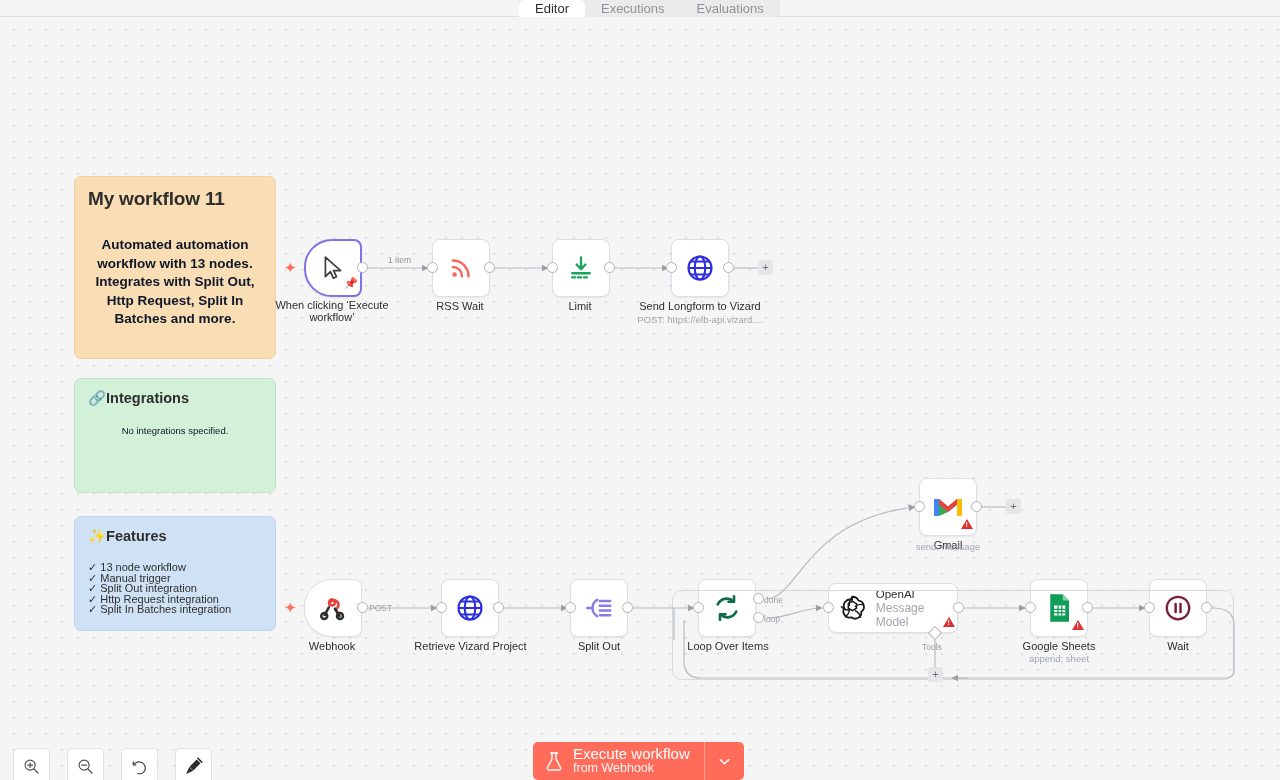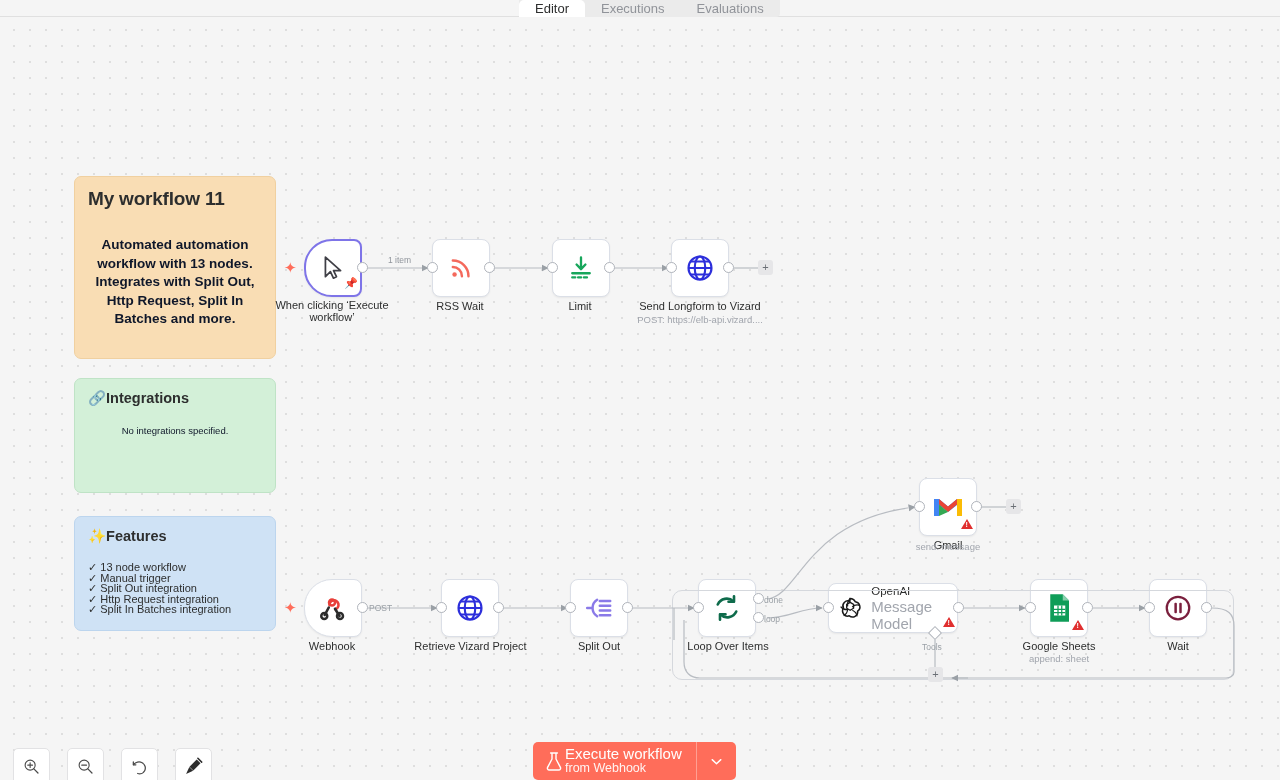--- a/index.html
+++ b/index.html
@@ -188,21 +188,21 @@
 
   
   .node.wide {
     width: 130px; height: 50px;
     justify-content: flex-start;
     padding-left: 9px;
     gap: 9px;
   }
   .wide-text { display: flex; flex-direction: column; gap: 1px; }
   .wide-title { font-size: 11.5px; color: #2d2e2e; }
-  .wide-sub { font-size: 15px; color: #a1a5ad; }
+  .wide-sub { font-size: 12px; color: #a1a5ad; }
 
   
   .loopbox {
     position: absolute;
     border: 1px solid #d5d8dd;
     border-radius: 10px;
     z-index: 1;
   }
 
   
@@ -218,21 +218,21 @@
   .execbar {
     position: absolute;
     left: 533px; top: 742px;
     height: 38px;
     display: flex;
     z-index: 30;
   }
   .exec-main {
     background: #ff6d5a;
     border-radius: 5px 0 0 5px;
-    display: flex; align-items: center; gap: 2px;
+    display: flex; align-items: center; gap: 10px;
     padding: 0 14px 0 12px;
     color: #fff;
   }
   .exec-txt { display: flex; flex-direction: column; line-height: 15px; }
   .exec-t1 { font-size: 15px; }
   .exec-t2 { font-size: 12.5px; opacity: .92; }
   .exec-caret {
     background: #ff6d5a;
     width: 40px;
     border-left: 1px solid rgba(255,255,255,.35);

